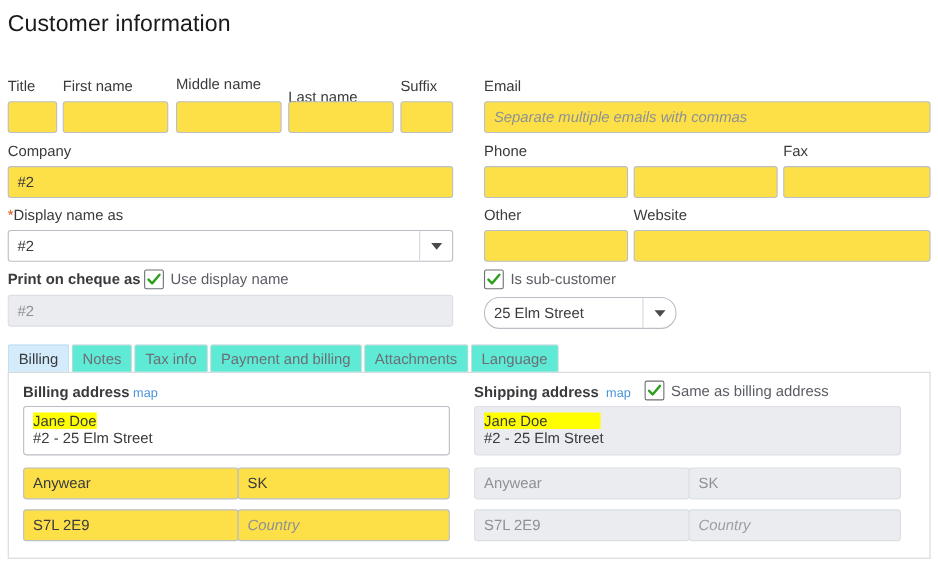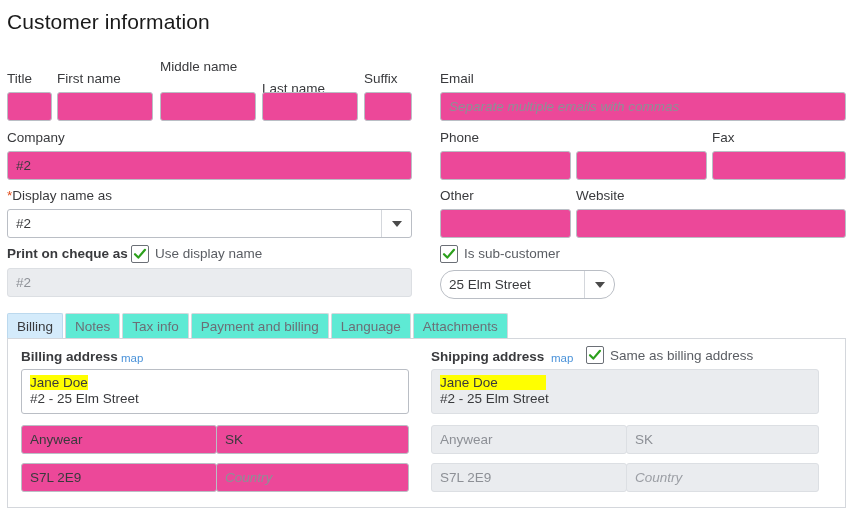--- a/index.html
+++ b/index.html
@@ -28,21 +28,21 @@
     white-space: nowrap;
   }
   .req-star { color: #e04c1a; font-size: 13.5px; }
 
   
   .inp {
     position: absolute;
     height: 29px;
     border: 1px solid #babec5;
     border-radius: 3px;
-    background: #ec4899;
+    background: #fde047;
     font-family: "Liberation Sans", sans-serif;
     font-size: 13.5px;
     color: #393a3d;
     padding: 0 8px;
     line-height: 27px;
     outline: none;
   }
   .inp::placeholder { color: #8d9096; font-style: italic; }
   .inp.disabled {
     background: #eaecef;
@@ -145,21 +145,21 @@
 </style>
 </head>
 <body>
 
 <div class="page">
 
   <div class="page-title">Customer information</div>
 
   <div class="lbl" style="left:7px; top:71px;">Title</div>
   <div class="lbl" style="left:57px; top:71px;">First name</div>
-  <div class="lbl" style="left:160px; top:59px;">Middle name</div>
+  <div class="lbl" style="left:160px; top:69px;">Middle name</div>
   <div class="lbl" style="left:262px; top:71px;margin-top:10px;">Last name</div>
   <div class="lbl" style="left:364px; top:71px;">Suffix</div>
 
   <input class="inp" style="left: 7px; top: 92px; width: 45px;" value="">
   <input class="inp" style="left: 57px; top: 92px; width: 96px;" value="">
   <input class="inp" style="left: 160px; top: 92px; width: 96px;" value="">
   <input class="inp" style="left: 262px; top: 92px; width: 96px;" value="">
   <input class="inp" style="left: 364px; top: 92px; width: 48px;" value="">
 
   <div class="lbl" style="left:7px; top:130px;">Company</div>
@@ -214,22 +214,22 @@
         <span class="caret"></span>
       </div>
   </div>
 
 
   <div class="tabs">
     <div class="tab active">Billing</div>
     <div class="tab">Notes</div>
     <div class="tab">Tax info</div>
     <div class="tab">Payment and billing</div>
+    <div class="tab">Attachments</div>
     <div class="tab">Language</div>
-    <div class="tab">Attachments</div>
   </div>
 
   <div class="addr-panel">
 
     <div class="sec-title" style="left:13px; top:10px;">Billing address</div>
     <a class="maplink" href="#" style="left:113px; top:13px;">map</a>
 
     <div class="addrbox" style="left:13px; top:30px; width:388px; height:45px;">
       <div><span class="hl">Jane Doe</span></div>
       <div>#2 - 25 Elm Street</div>

